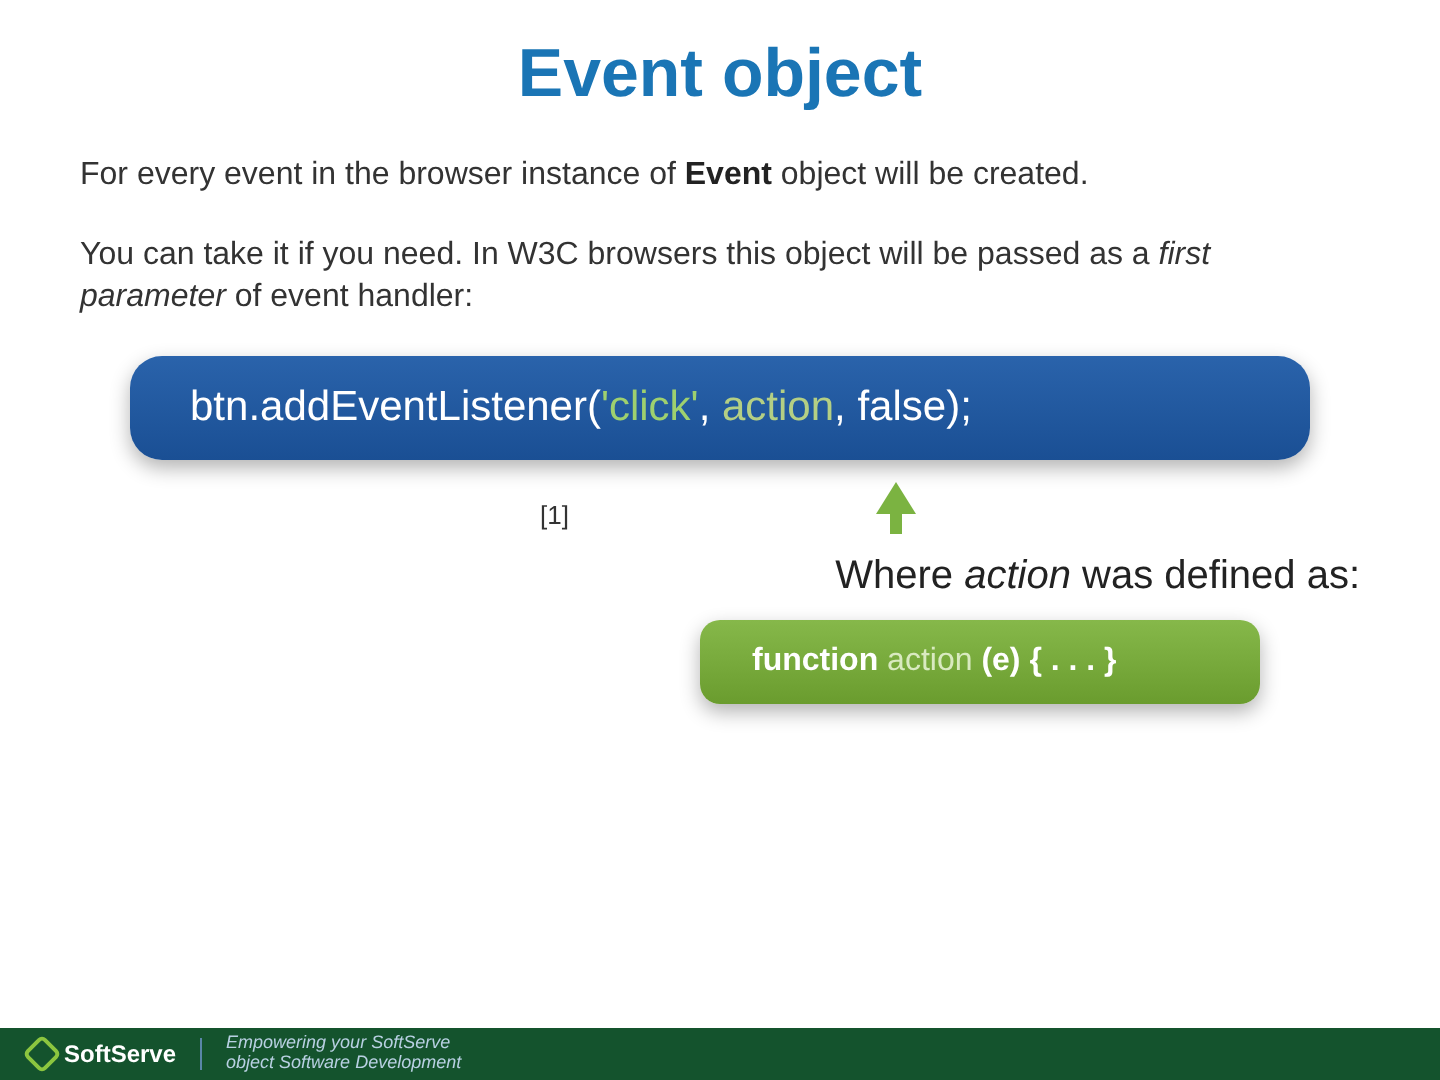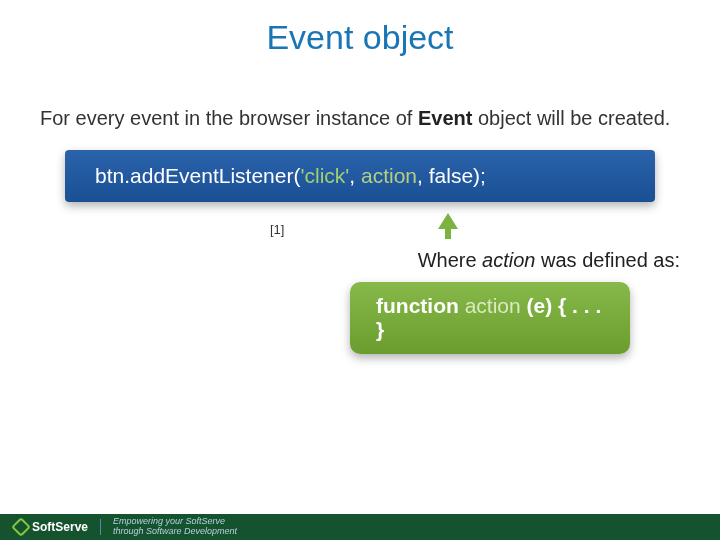--- a/index.html
+++ b/index.html
@@ -7,42 +7,41 @@
     width: 720px;
     height: 540px;
     font-family: "Segoe UI", Arial, sans-serif;
     background: #ffffff;
     position: relative;
     overflow: hidden;
   }
   .title {
     text-align: center;
     font-size: 34px;
-    font-weight: 400;
+    font-weight: 700;
     color: #1a75b5;
     padding-top: 18px;
     padding-bottom: 20px;
   }
   .content {
     padding: 0 40px;
   }
   .para {
-    font-size: 20px;
+    font-size: 16px;
     color: #333;
     line-height: 1.35;
     margin-bottom: 18px;
     font-weight: 300;
-    margin-top: 28px;
   }
   .para strong { font-weight: 600; color: #222; }
   .para em { font-style: italic; }
   .codebox {
     background: linear-gradient(to bottom, #2a63ab, #1a4f94);
     color: #fff;
-    border-radius: 4px;
+    border-radius: 16px;
     padding: 14px 30px;
     font-size: 21px;
     box-shadow: 0 4px 10px rgba(0,0,0,0.3);
     font-weight: 400;
     width: 590px;
     margin: 8px auto 0 auto;
   }
   .codebox .str { color: #9ed06f; }
   .codebox .id  { color: #b4cf84; }
   .codebox .kw  { color: #fff; font-weight: 500; }
@@ -77,21 +76,21 @@
     text-align: right;
     margin: 6px 0 10px 170px;
     font-weight: 300;
   }
   .subline em { font-style: italic; }
   .codebox2 {
     background: linear-gradient(to bottom, #86b84a, #6a9c2e);
     color: #fff;
     border-radius: 10px;
     padding: 12px 26px;
-    font-size: 21px;
+    font-size: 16px;
     box-shadow: 0 4px 10px rgba(0,0,0,0.3);
     width: 280px;
     margin-left: 310px;
     font-weight: 400;
   }
   .codebox2 .kw { font-weight: 600; }
   .codebox2 .id { color: #d9eac0; }
   .footer {
     position: absolute;
     left: 0; bottom: 0;
@@ -134,20 +133,23 @@
 <body>
 
 <div class="title">Event object</div>
 
 <div class="content">
 
   <p class="para">
     <span>For every event in the browser instance of </span><strong>Event</strong><span> object will be created.</span>
   </p>
 
+  <p class="para">
+    <span>You can take it if you need. In W3C browsers this object will be passed as a </span><em>first parameter</em><span> of event handler:</span>
+  </p>
 
   <div class="codebox">
     <span class="kw">btn.addEventListener(</span><span class="str">'click'</span><span class="kw">, </span><span class="id">action</span><span class="kw">, false);</span>
   </div>
 
   <div class="refnum">[1]</div>
 
   <div class="arrow-row">
     <div class="arrow"></div>
     <div class="arrow-stem"></div>
@@ -164,15 +166,15 @@
 </div>
 
 <div class="footer">
   <div class="logo">
     <div class="logo-icon"></div>
     <span>SoftServe</span>
   </div>
   <div class="divider"></div>
   <div class="tagline">
     <div>Empowering your SoftServe</div>
-    <div>through Software Development</div>
+    <div>object Software Development</div>
   </div>
 </div>
 
 </body></html>

